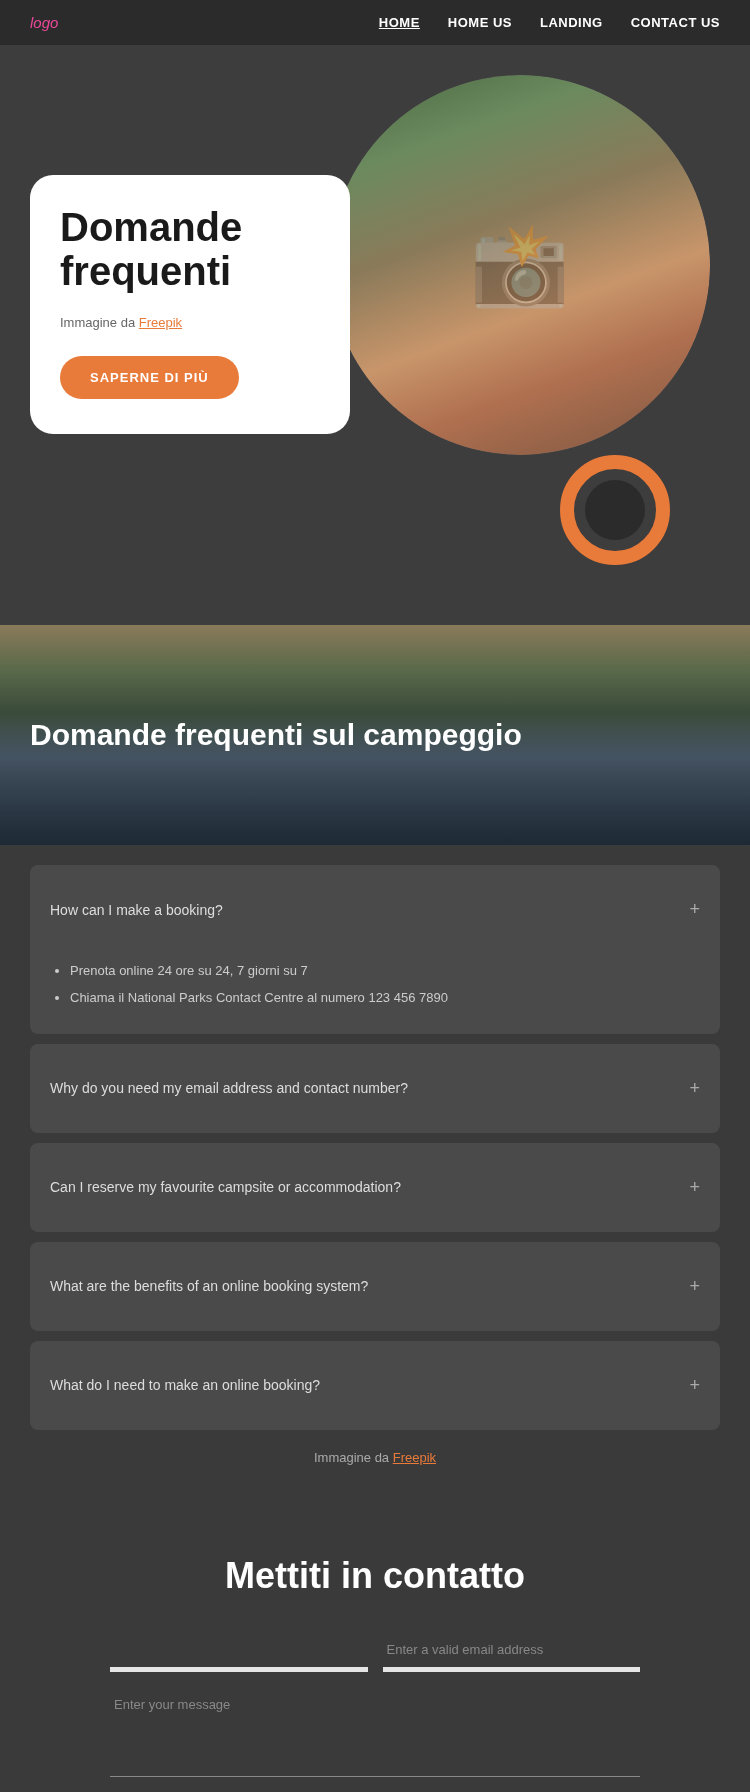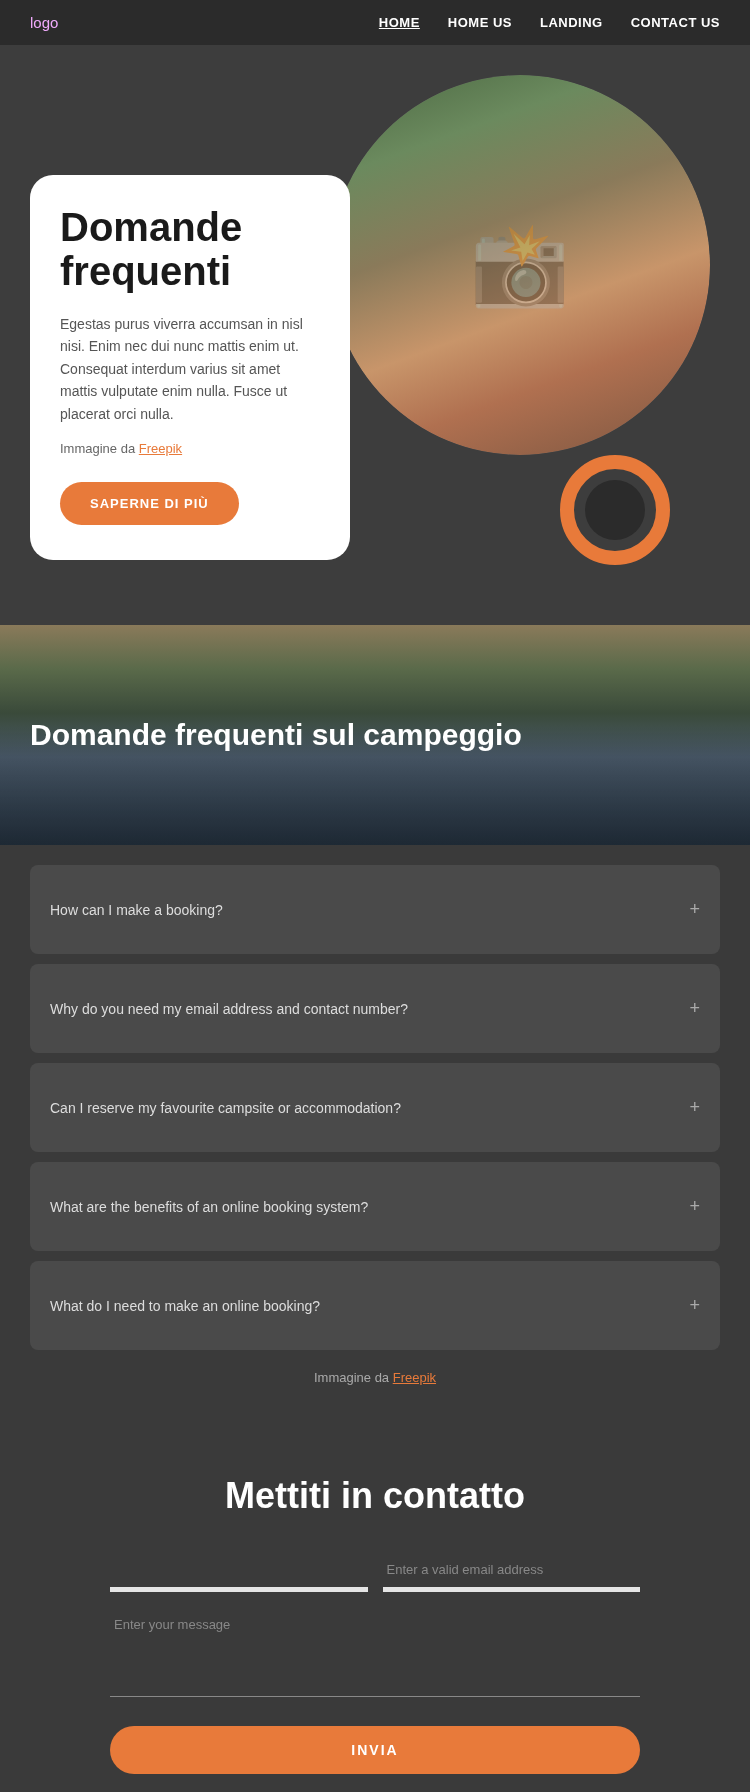--- a/index.html
+++ b/index.html
@@ -7,21 +7,21 @@
 
     
     nav {
       background: #2b2b2b;
       display: flex;
       align-items: center;
       justify-content: space-between;
       padding: 0 30px;
       height: 45px;
     }
-    .nav-logo { color: #f0abfc; font-size: 15px; }
+    .nav-logo { color: #ec4899; font-size: 15px; font-style: italic; }
     .nav-links { display: flex; gap: 28px; }
     .nav-link {
       color: #fff;
       text-decoration: none;
       font-size: 13px;
       font-weight: 600;
       letter-spacing: 0.5px;
     }
     .nav-link.active { text-decoration: underline; }
 
@@ -292,38 +292,43 @@
 </nav>
 
 <section class="hero-section">
   <div class="hero-circle-img"></div>
   <div class="orange-ring"></div>
   <div class="hero-card">
     <h1>
       <span>Domande</span><br>
       <span>frequenti</span>
     </h1>
-    <p>Egestas purus viverra accumsan in nisl nisi. Enim nec dui nunc mattis enim ut. Consequat interdum varius sit amet mattis vulputate enim nulla. Fusce ut placerat orci nulla.</p>
     <p class="img-credit">
       <span>Immagine da </span><a href="#">Freepik</a>
     </p>
     <button class="btn-orange">SAPERNE DI PIÙ</button>
   </div>
 </section>
 
 <div class="faq-banner">
   <h2 class="faq-banner-title">Domande frequenti sul campeggio</h2>
 </div>
 
 <section class="faq-section">
 
   <div class="faq-item">
     <div class="faq-question">
       <span>How can I make a booking?</span>
       <span class="faq-icon">+</span>
+    </div>
+    <div class="faq-answer">
+      <ul>
+        <li>Prenota online 24 ore su 24, 7 giorni su 7</li>
+        <li>Chiama il National Parks Contact Centre al numero 123 456 7890</li>
+      </ul>
     </div>
   </div>
 
   <div class="faq-item">
     <div class="faq-question">
       <span>Why do you need my email address and contact number?</span>
       <span class="faq-icon">+</span>
     </div>
   </div>
 

